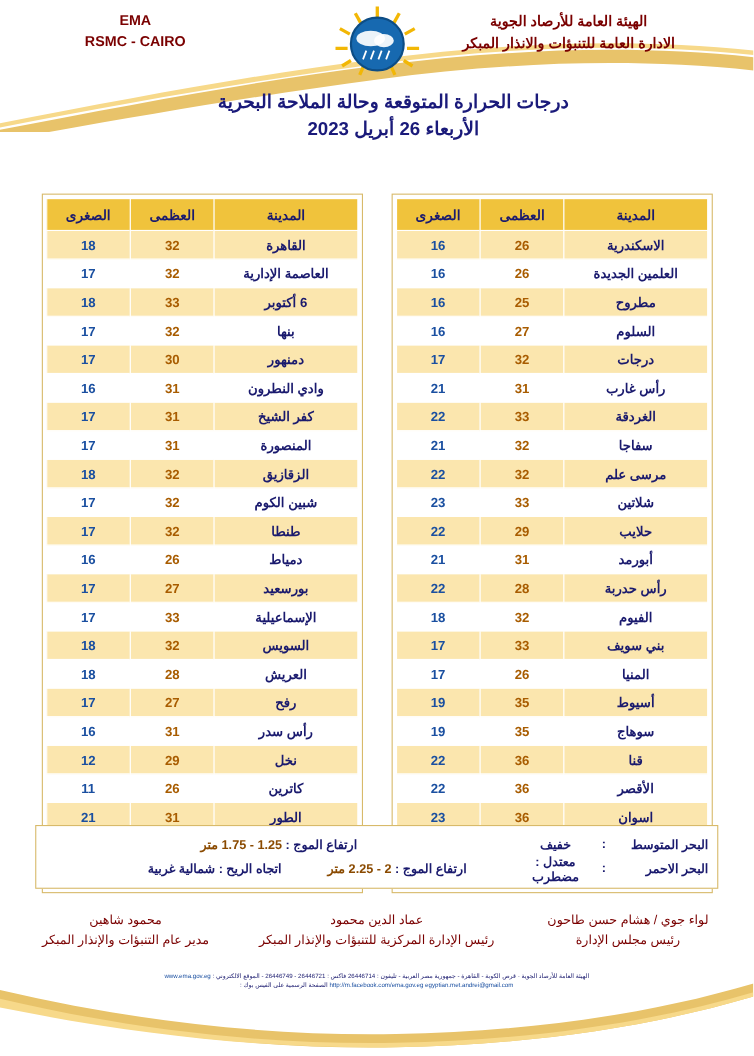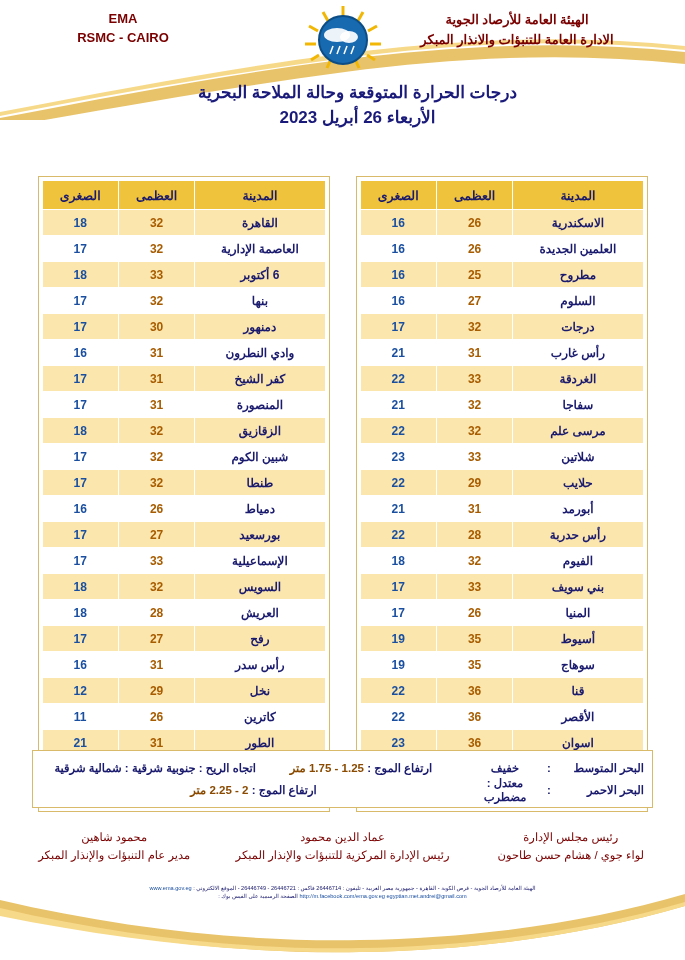--- a/index.html
+++ b/index.html
@@ -449,48 +449,48 @@
 
   <div class="sea-box">
     <div class="sea-row">
       <span class="sea-name">البحر المتوسط</span>
       <span class="sea-colon">:</span>
       <span class="sea-state">خفيف</span>
       <span class="sea-wave">
         <span>ارتفاع الموج :</span>
         <b>1.25 - 1.75 متر</b>
       </span>
-      <span class="sea-dir">
-        <span>اتجاه الريح :</span>
-        <span>جنوبية شرقية : شمالية شرقية</span>
-      </span>
     </div>
     <div class="sea-row">
       <span class="sea-name">البحر الاحمر</span>
       <span class="sea-colon">:</span>
       <span class="sea-state">معتدل : مضطرب</span>
       <span class="sea-wave">
         <span>ارتفاع الموج :</span>
         <b>2 - 2.25 متر</b>
       </span>
+      <span class="sea-dir">
+        <span>اتجاه الريح :</span>
+        <span>شمالية غربية</span>
+      </span>
     </div>
   </div>
 
   <div class="signs">
     <div class="sign">
       <div>محمود شاهين</div>
       <div>مدير عام التنبؤات والإنذار المبكر</div>
     </div>
     <div class="sign">
       <div>عماد الدين محمود</div>
       <div>رئيس الإدارة المركزية للتنبؤات والإنذار المبكر</div>
     </div>
     <div class="sign">
+      <div>لواء جوي / هشام حسن طاحون</div>
       <div>رئيس مجلس الإدارة</div>
-      <div>لواء جوي / هشام حسن طاحون</div>
     </div>
   </div>
 
   <div class="footer">
     <div>
       <span>الهيئة العامة للأرصاد الجوية - قرص الكوبة - القاهرة - جمهورية مصر العربية - تليفون : 26446714 فاكس : 26446721 - 26446749 - الموقع الالكتروني :</span>
       <span class="links">www.ema.gov.eg</span>
     </div>
     <div>
       <span class="links">http://m.facebook.com/ema.gov.eg</span>

